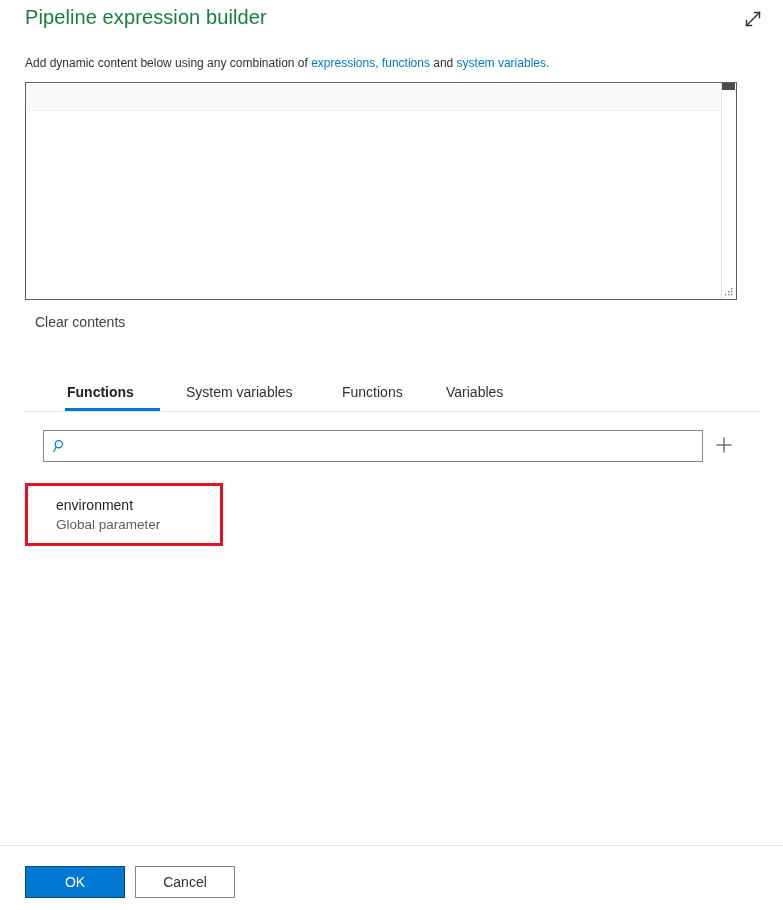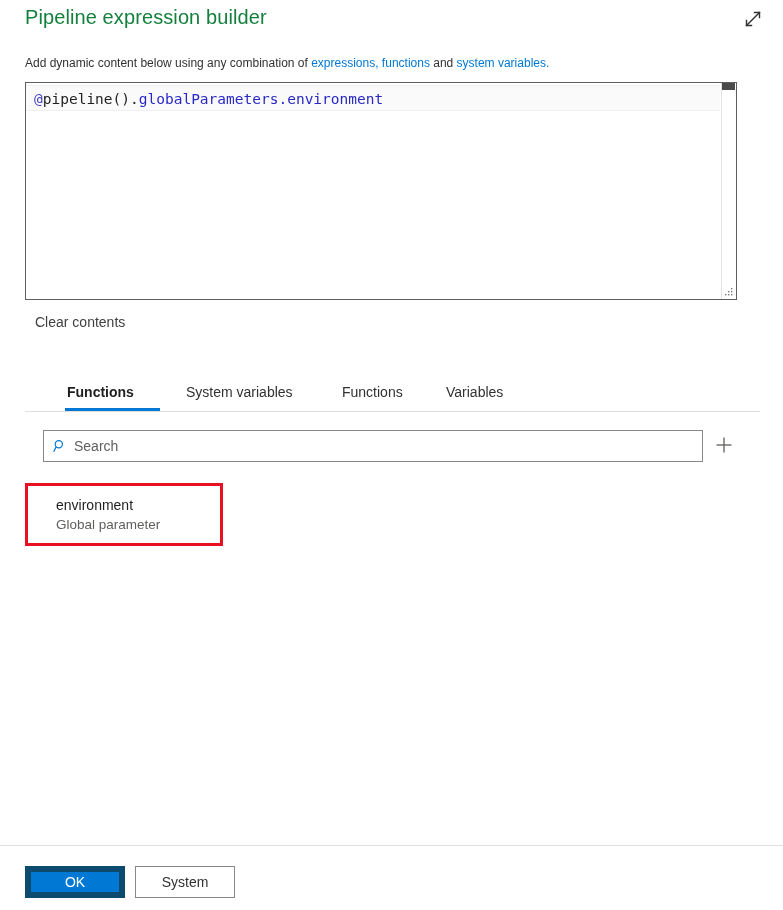--- a/index.html
+++ b/index.html
@@ -302,21 +302,21 @@
     display: flex;
     align-items: center;
     justify-content: center;
     padding: 0;
   }
   .btn-primary {
     left: 25px;
     width: 100px;
     background: #0078d4;
     color: #ffffff;
-    border: 6px solid #0c4a6e;
+    border: 1px solid #0c4a6e;
   }
   .btn-secondary {
     left: 135px;
     width: 100px;
     background: #ffffff;
     color: #323130;
     border: 1px solid #8a8886;
   }
 </style>
 </head>
@@ -334,21 +334,20 @@
         </g>
       </svg>
     </span>
   </button>
 </div>
 
 <div class="subtitle"><span>Add dynamic content below using any combination of </span><a href="#">expressions, functions</a><span> and </span><a href="#">system variables.</a></div>
 
 <div class="editor-wrap">
   <div class="editor-line-hl"></div>
-  <div class="editor-code"><span class="tok-at">@</span><span class="tok-plain">pipeline().</span><span class="tok-prop">globalParameters.environment</span></div>
   <div class="editor-scroll-track">
     <div class="editor-scroll-thumb"></div>
   </div>
   <div class="editor-resize-grip">
     <svg width="12" height="12" viewBox="0 0 12 12">
       <g fill="#7a7a7a">
         <rect x="9" y="1" width="1.4" height="1.4"></rect>
         <rect x="9" y="4" width="1.4" height="1.4"></rect>
           <rect x="6" y="4" width="1.4" height="1.4"></rect>
         <rect x="9" y="7" width="1.4" height="1.4"></rect>
@@ -371,21 +370,20 @@
 <div class="search-row">
   <div class="search-box">
     <span class="search-icon">
       <svg width="14" height="14" viewBox="0 0 14 14">
         <g stroke="#0078d4" stroke-width="1.2" fill="none">
           <circle cx="5.8" cy="5.3" r="3.6"></circle>
           <line x1="3.0" y1="8.0" x2="0.9" y2="12.4" stroke-linecap="round"></line>
         </g>
       </svg>
     </span>
-    <input class="search-input" type="text" placeholder="Search" style="">
   </div>
   <button class="add-btn">
     <span>
       <svg width="20" height="20" viewBox="0 0 20 20">
         <g stroke="#605e5c" stroke-width="1.3">
           <line x1="10" y1="2.5" x2="10" y2="17.5"></line>
           <line x1="2.5" y1="10" x2="17.5" y2="10"></line>
         </g>
       </svg>
     </span>
@@ -396,14 +394,14 @@
   <div class="param-item">
     <div class="param-name">environment</div>
     <div class="param-sub">Global parameter</div>
   </div>
 </div>
 <div class="annot-box"></div>
 
 <div class="footer-divider"></div>
 <div class="footer">
   <button class="btn btn-primary">OK</button>
-  <button class="btn btn-secondary">System</button>
+  <button class="btn btn-secondary">Cancel</button>
 </div>
 
 </body></html>

